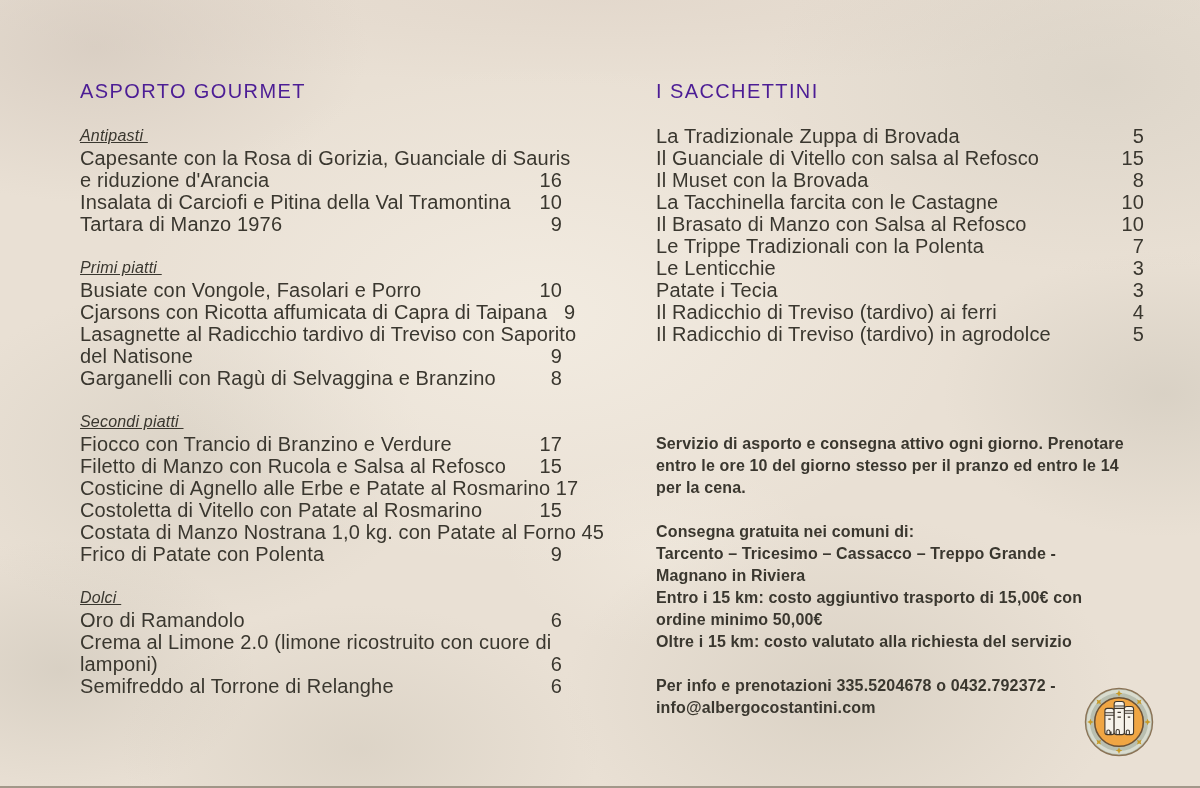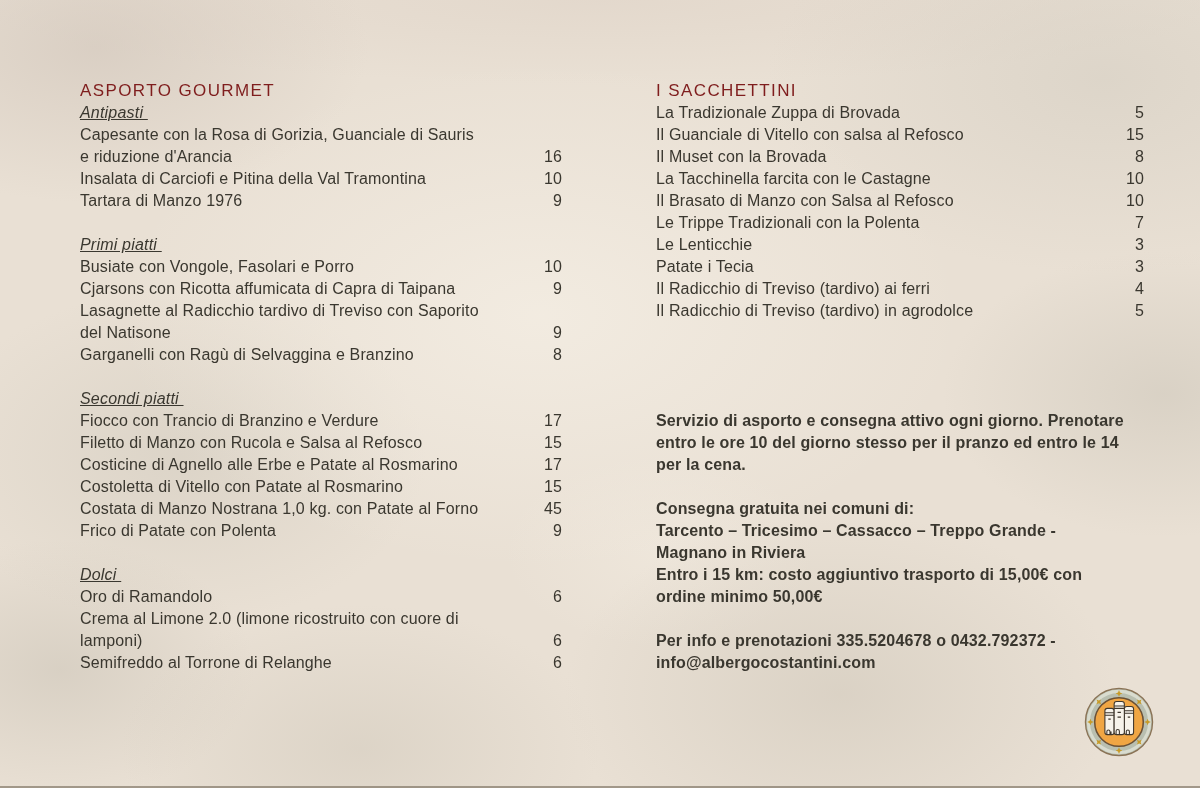--- a/index.html
+++ b/index.html
@@ -24,37 +24,38 @@
       radial-gradient(900px 120px at 50% 0%,  rgba(216,202,190,.35), transparent 70%);
   }
   .bottom-edge {
     position: absolute; left: 0; right: 0; bottom: 0; height: 2px;
     background: rgba(104,92,76,.55);
   }
   .column { position: absolute; top: 80px; }
   .col-left  { left: 80px;  width: 482px; }
   .col-right { left: 656px; width: 488px; }
   .col-title {
-    font-size: 17px;
+    font-size: 20px;
     line-height: 22px;
     letter-spacing: 1.4px;
-    color: #7f1d1d;
+    color: #4c1d95;
+    margin-bottom: 23px;
     white-space: nowrap;
   }
   .menu-section { margin-bottom: 22px; }
   .section-header {
     font-style: italic;
     text-decoration: underline;
     font-size: 16px;
     line-height: 22px;
     letter-spacing: .2px;
   }
   .menu-row {
     display: flex;
-    font-size: 16px;
+    font-size: 20px;
     line-height: 22px;
     letter-spacing: .15px;
   }
   .menu-row .item-text { flex: 1 1 auto; white-space: nowrap; overflow: visible; }
   .menu-row .item-price { flex: 0 0 auto; text-align: right; min-width: 28px; white-space: nowrap; }
   .info-block { margin-top: 88px; }
   .info-paragraph { margin-top: 22px; font-weight: bold; }
   .info-paragraph:first-child { margin-top: 0; }
   .info-line {
     font-size: 16px;
@@ -216,20 +217,21 @@
         <div class="info-line">Servizio di asporto e consegna attivo ogni giorno. Prenotare</div>
         <div class="info-line">entro le ore 10 del giorno stesso per il pranzo ed entro le 14</div>
         <div class="info-line">per la cena.</div>
       </div>
       <div class="info-paragraph">
         <div class="info-line">Consegna gratuita nei comuni di:</div>
         <div class="info-line">Tarcento – Tricesimo – Cassacco – Treppo Grande -</div>
         <div class="info-line">Magnano in Riviera</div>
         <div class="info-line">Entro i 15 km: costo aggiuntivo trasporto di 15,00€ con</div>
         <div class="info-line">ordine minimo 50,00€</div>
+        <div class="info-line">Oltre i 15 km: costo valutato alla richiesta del servizio</div>
       </div>
       <div class="info-paragraph">
         <div class="info-line">Per info e prenotazioni 335.5204678 o 0432.792372 -</div>
         <div class="info-line">info@albergocostantini.com</div>
       </div>
     </div>
 </div>
 
 <svg class="logo-badge" viewBox="0 0 72 72" xmlns="http://www.w3.org/2000/svg">
   <circle cx="36" cy="36" r="34.5" fill="#b9bfb0" stroke="#8a7356" stroke-width="1.4"></circle>

